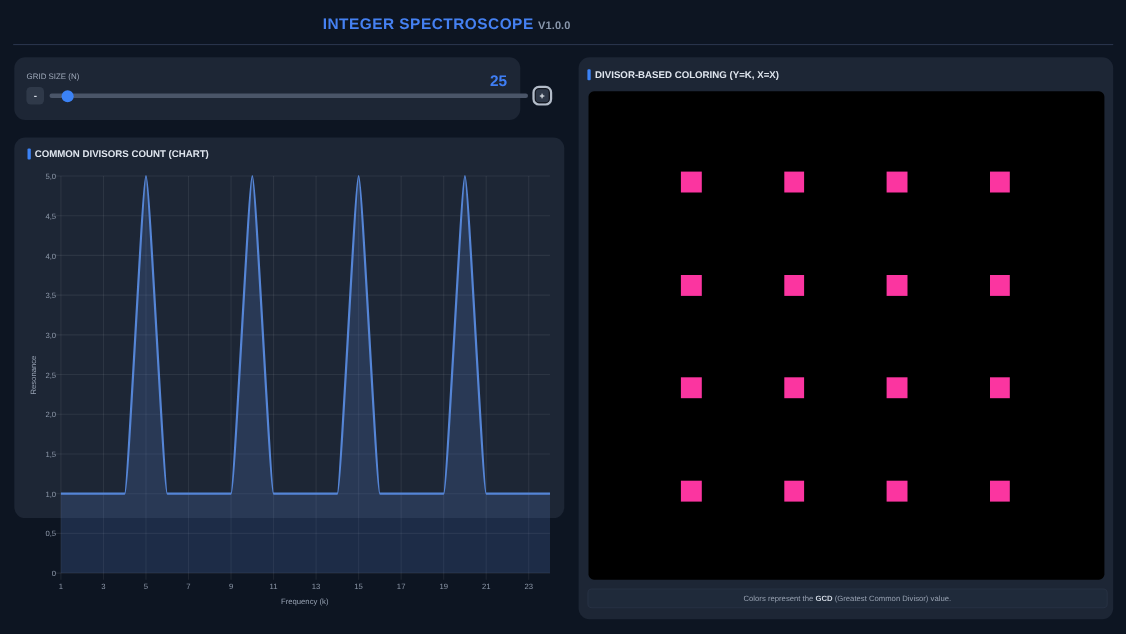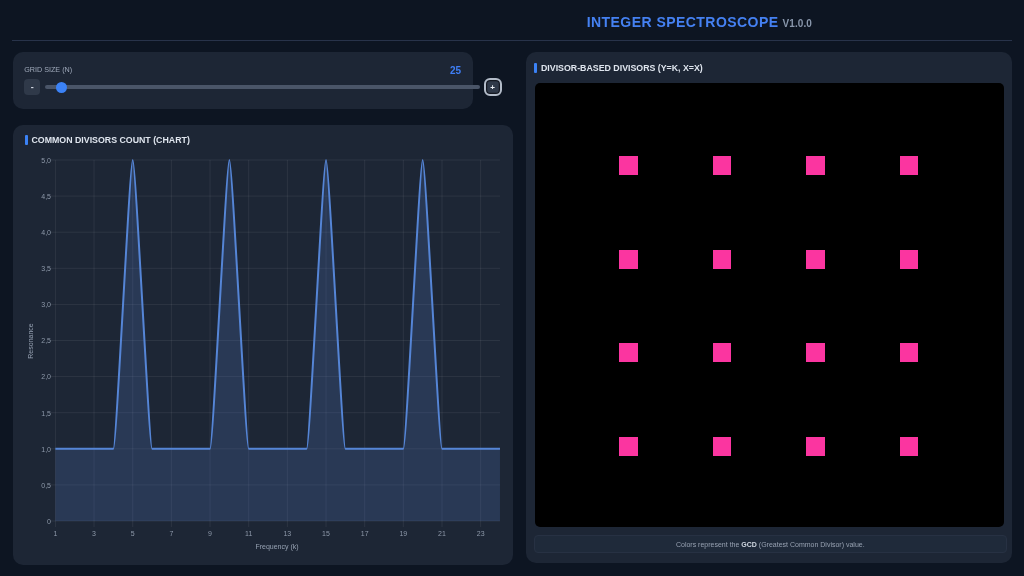--- a/index.html
+++ b/index.html
@@ -1,26 +1,26 @@
 <!DOCTYPE html>
 <html><head>
 <meta charset="utf-8">
 <style>
   * { margin:0; padding:0; box-sizing:border-box; }
   html,body { width:1024px; height:576px; overflow:hidden; }
   body { background:#0d1522; font-family:"Liberation Sans", sans-serif; position:relative; }
-  .hdr-title { position:absolute; top:13px; left:0; width:812px; text-align:right; }
+  .hdr-title { position:absolute; top:13px; left:0; width:812px; text-align:center; }
   .hdr-title .main { color:#4581f2; font-size:14px; font-weight:bold; letter-spacing:0.45px; }
   .divider { position:absolute; left:12px; top:40px; width:1000px; height:1px; background:#28334a; }
   .panel { position:absolute; background:#1d2635; border-radius:10px; }
   #p-slider { left:13px; top:52px; width:460px; height:57px; }
-  #p-chart  { left:13px; top:125px; width:500px; height:440px;text-align:right; }
+  #p-chart  { left:13px; top:125px; width:500px; height:346px;text-align:right; }
   #p-grid   { left:526px; top:52px; width:486px; height:511px; }
   .lbl { position:absolute; font-size:7.2px; color:#9fa9ba; letter-spacing:0; }
-  .val25 { position:absolute; color:#3f7ef5; font-size:10px; font-weight:bold; }
+  .val25 { position:absolute; color:#3f7ef5; font-size:14px; font-weight:bold; }
   .btn { position:absolute; background:#2f3949; border-radius:4px; color:#d6dce6;
          display:flex; align-items:center; justify-content:center; font-size:9px; font-weight:bold; }
   .track { position:absolute; background:#4a5568; border-radius:2px; }
   .thumb { position:absolute; background:#3b82f6; border-radius:50%; }
   .ptitle { position:absolute; font-size:8.8px; font-weight:bold; color:#dfe5ee; letter-spacing:0px; }
   .accent { position:absolute; width:3px; height:10px; background:#3b82f6; border-radius:1px; }
   #canvas { position:absolute; left:9px; top:31px; width:469px; height:444px; background:#000; border-radius:5px; overflow:hidden; }
   .sq { position:absolute; width:18.8px; height:18.8px; background:#fb35a0; }
   #gfoot { position:absolute; left:7.8px; top:483.4px; width:473px; height:17.6px; background:#1f2a3a; border:1px solid #273143;
            border-radius:4px; display:flex; align-items:center; justify-content:center;
@@ -92,21 +92,21 @@
       <text x="390.3399999999999" y="410.5" text-anchor="middle" font-size="7" fill="#8e99aa">19</text>
       <text x="428.99999999999994" y="410.5" text-anchor="middle" font-size="7" fill="#8e99aa">21</text>
       <text x="467.65999999999997" y="410.5" text-anchor="middle" font-size="7" fill="#8e99aa">23</text>
       <text x="264" y="424" text-anchor="middle" font-size="7" fill="#97a2b3">Frequency (k)</text>
       <text x="17.3" y="218.5" text-anchor="middle" font-size="7" fill="#97a2b3" transform="rotate(-90 17.3 216)">Resonance</text>
     </svg>
   </div>
 
   <div class="panel" id="p-grid">
     <div class="accent" style="left:7.5px; top:10.5px;"></div>
-    <div class="ptitle" style="left:15px; top:10.5px;">DIVISOR-BASED DIVISORS (Y=K, X=X)</div>
+    <div class="ptitle" style="left:15px; top:10.5px;">DIVISOR-BASED COLORING (Y=K, X=X)</div>
     <div id="canvas">
       <div class="sq" style="left:84.2px; top:73.4px;"></div>
       <div class="sq" style="left:177.7px; top:73.4px;"></div>
       <div class="sq" style="left:271.2px; top:73.4px;"></div>
       <div class="sq" style="left:364.7px; top:73.4px;"></div>
       <div class="sq" style="left:84.2px; top:166.9px;"></div>
       <div class="sq" style="left:177.7px; top:166.9px;"></div>
       <div class="sq" style="left:271.2px; top:166.9px;"></div>
       <div class="sq" style="left:364.7px; top:166.9px;"></div>
       <div class="sq" style="left:84.2px; top:260.4px;"></div>

